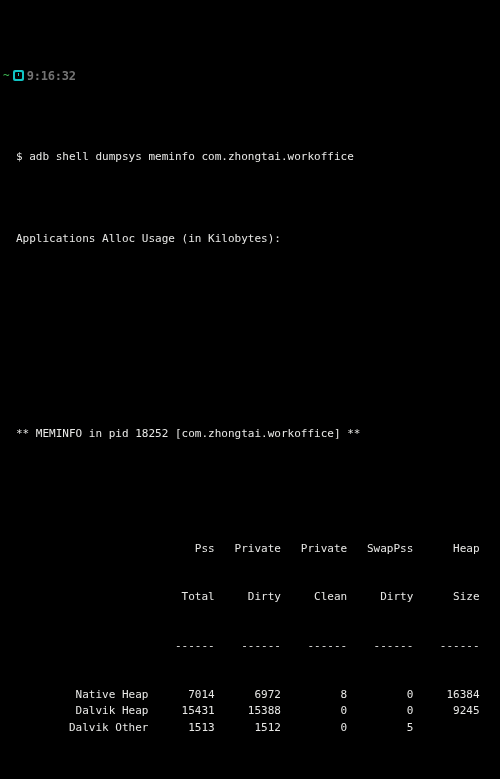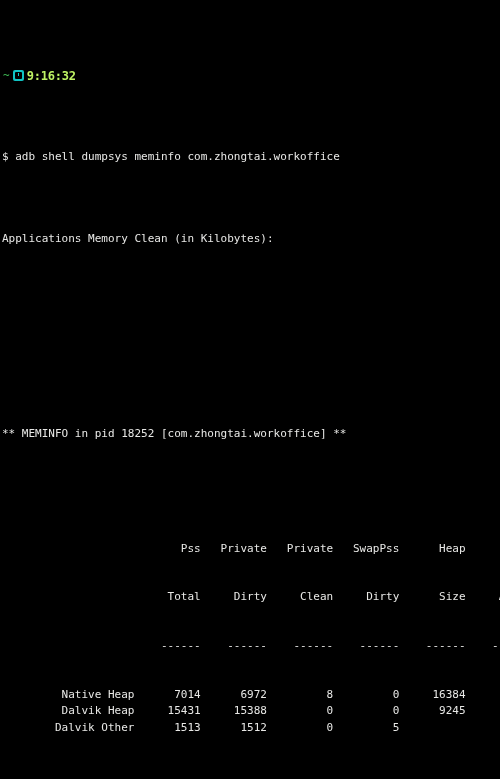--- a/index.html
+++ b/index.html
@@ -22,21 +22,21 @@
   }
   .screen {
     padding: 2px 0 0 0;
     white-space: pre;
     font-variant-ligatures: none;
     letter-spacing: 0px;
   }
   .line {
     height: 16.3px;
     white-space: pre;
-    padding-left: 2px;
+    padding-left: 16px;
   }
   .blank { height: 16.3px; }
 
   
   .prompt-line {
     height: 17px;
     display: flex;
     align-items: center;
     padding-left: 3px;
     gap: 3px;
@@ -64,21 +64,21 @@
     background: #000;
   }
   .clock-icon::after {
     content: "";
     position: absolute;
     left: 5px; top: 3px;
     width: 1px; height: 3px;
     background: #10c4c4;
   }
   .clock-time {
-    color: #bef264;
+    color: #737373;
     font-size: 12px;
     font-weight: bold;
     line-height: 12px;
     letter-spacing: -0.2px;
   }
 </style>
 </head>
 <body>
 
 <div id="terminal">
@@ -88,21 +88,21 @@
     <div class="prompt-line">
       <span class="tilde">~</span>
       <span class="clock-icon"></span>
       <span class="clock-time">9:16:32</span>
     </div>
 
     
     <div class="line">$ adb shell dumpsys meminfo com.zhongtai.workoffice</div>
 
     
-    <div class="line">Applications Memory Clean (in Kilobytes):</div>
+    <div class="line">Applications Alloc Usage (in Kilobytes):</div>
 
     <div class="blank"></div>
     <div class="blank"></div>
 
     
     <div class="line">** MEMINFO in pid 18252 [com.zhongtai.workoffice] **</div>
 
     
     <div>
       <div class="line" id="mi-head-top">                           Pss   Private   Private   SwapPss      Heap      Heap      Heap</div>

